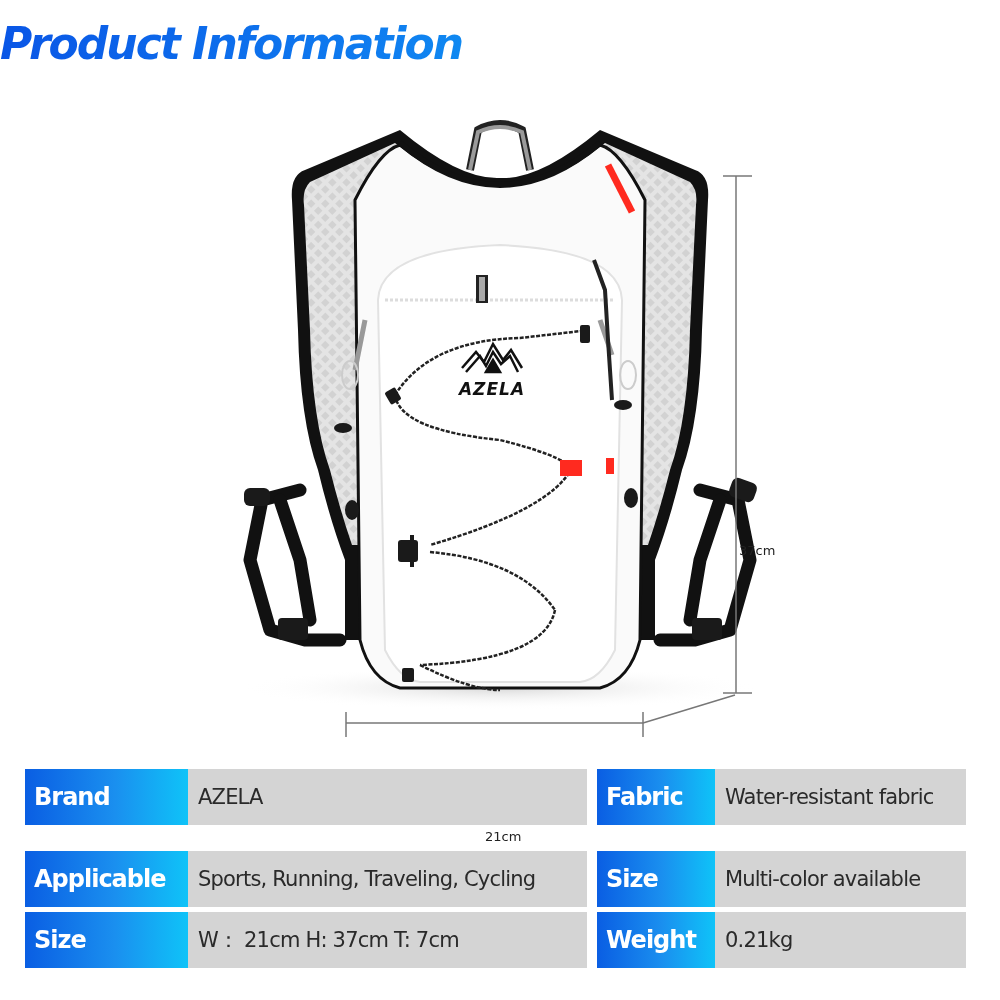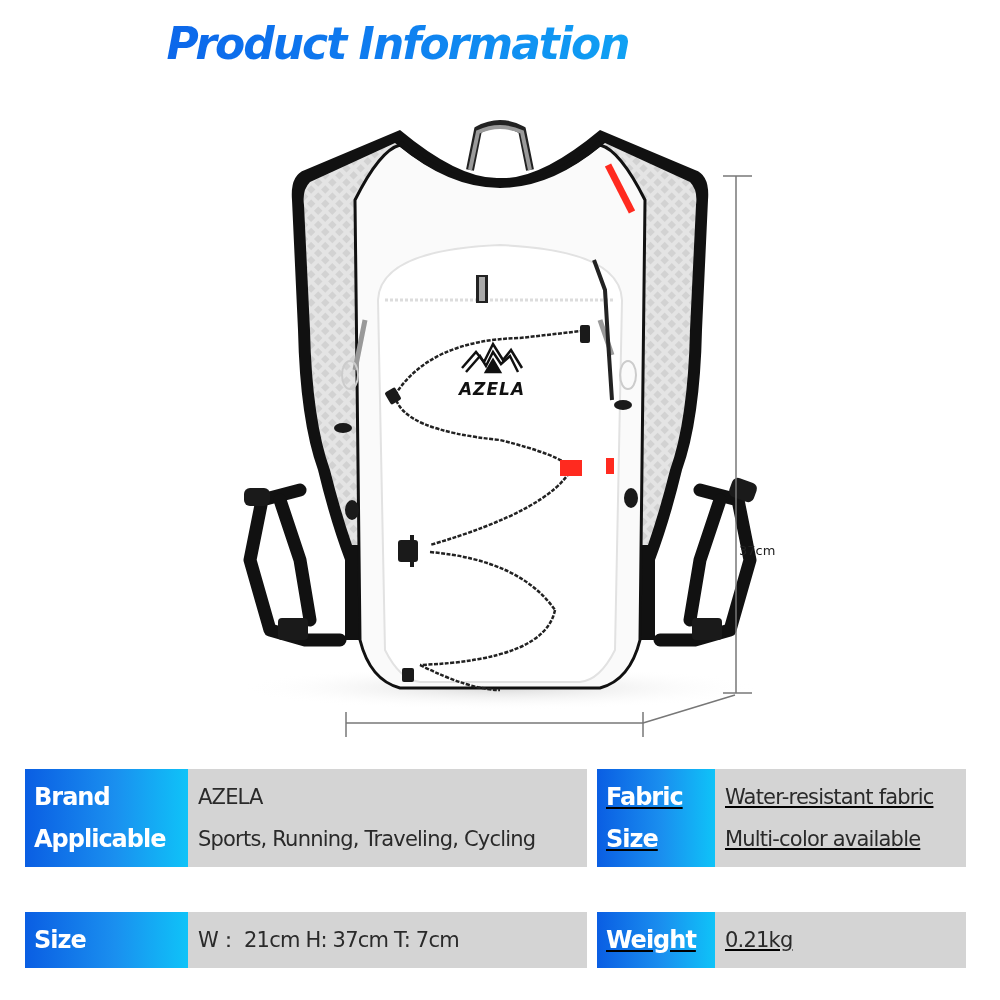--- a/index.html
+++ b/index.html
@@ -1,20 +1,20 @@
 <!DOCTYPE html>
 <html><head>
 <meta charset="utf-8">
 <style>
   * { box-sizing: border-box; margin: 0; padding: 0; }
   html, body { width: 1000px; height: 1000px; background: #ffffff; overflow: hidden; }
   body { position: relative; font-family: "DejaVu Sans", "Liberation Sans", sans-serif; }
 
   .title {
-    position: absolute; left: 0; top: 18px; width: 795px; text-align: center;
+    position: absolute; left: 0; top: 18px; width: 795px; 
     font-family: "DejaVu Sans", sans-serif; font-weight: bold; font-style: italic;
     font-size: 44px; letter-spacing: -2px;
     background: linear-gradient(90deg, #0a56e6 0%, #0f7ff0 50%, #11b9f6 100%);
     -webkit-background-clip: text; background-clip: text; color: transparent;
   }
 
   .product-figure { position: absolute; left: 0; top: 100px; width: 1000px; height: 660px; }
   .product-figure svg { position: absolute; left: 0; top: 0; }
 
   .dim-label {
@@ -34,23 +34,23 @@
   .spec-value {
     height: 56px; display: flex; align-items: center; padding-left: 10px;
     background: #d4d4d4; color: #2a2a2a; font-family: "DejaVu Sans", sans-serif;
     font-size: 21px; letter-spacing: -0.8px; white-space: nowrap;
   }
   .left .spec-label { width: 163px; }
   .left .spec-value { width: 399px; }
   .right .spec-label { width: 118px; }
   .right .spec-value { width: 251px; }
   .left { left: 25px; }
-  .right { left: 597px; text-decoration: underline; }
+  .right { left: 597px; }
   .r1 { top: 769px; }
-  .r2 { top: 811px; }
+  .r2 { top: 851px; }
   .r3 { top: 912px; }
 </style>
 </head>
 <body>
 
 <div class="title">Product Information</div>
 
 <div class="product-figure">
   <svg width="1000" height="660" viewBox="0 100 1000 660">
     <defs>

